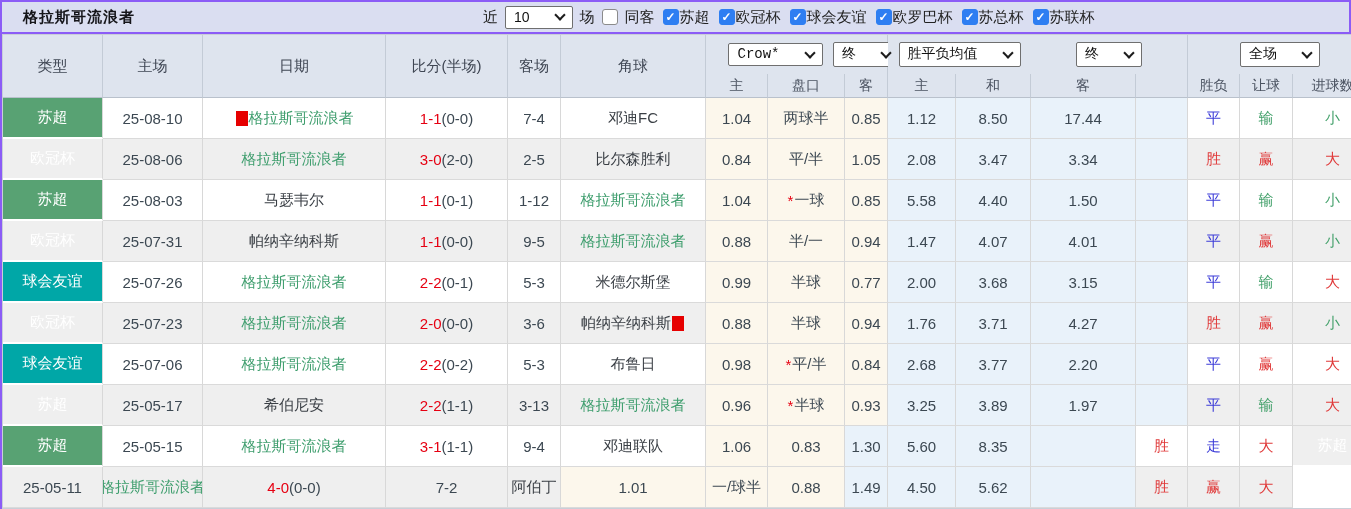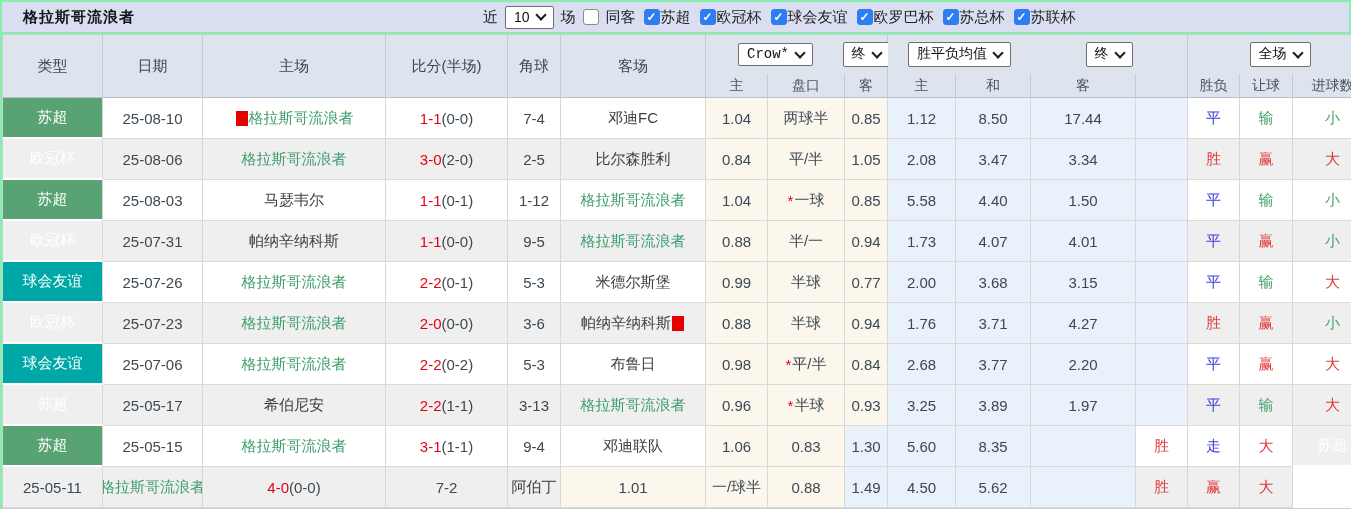--- a/index.html
+++ b/index.html
@@ -2,25 +2,25 @@
 <html style="--titlebar-bg: #dadef1; --header-bg: #dee4ee; --crow-col-bg: #fcf7ec; --mean-col-bg: #e9f2fa; --row-alt-bg: #efefef; --type-green: #58a273; --type-orange: #f4500a; --type-teal: #00a7a7; --focus-team-green: #3f9e6e; --score-red: #e60012; --result-red: #e03a3a; --result-blue: #3c3cd8; --result-green: #42a06a; --checkbox-blue: #2e7ef2;"><head>
 <meta charset="utf-8">
 <style>
   :root{
     --titlebar-bg:#dadef1; --header-bg:#dee4ee; --crow-col-bg:#fcf7ec; --mean-col-bg:#e9f2fa;
     --row-alt-bg:#efefef; --type-green:#58a273; --type-orange:#f4500a; --type-teal:#00a7a7;
     --focus-team-green:#3f9e6e; --score-red:#e60012; --result-red:#e03a3a; --result-blue:#3c3cd8;
     --result-green:#42a06a; --checkbox-blue:#2e7ef2;
   }
   body{margin:0;background:#fff;font-family:"Liberation Sans",sans-serif;}
-  .page{width:1351px;height:509px;overflow:hidden;background:#86efac;box-sizing:border-box;padding:2px 0 0 2px;}
+  .page{width:1351px;height:509px;overflow:hidden;background:#8b5cf6;box-sizing:border-box;padding:2px 0 0 2px;}
   .titlebar{width:1347px;height:30px;background:var(--titlebar-bg);display:flex;align-items:center;}
   .title{font-weight:bold;font-size:15px;color:#15151a;padding-left:21px;letter-spacing:1px;}
   .controls{display:flex;align-items:center;margin-left:348px;gap:7px;font-size:15px;color:#222;}
-  .select{display:inline-flex;align-items:center;gap:7px;background:#fff;border:1px solid #6f6f6f;border-radius:2px;padding:2px 8px 3px;font-size:14px;color:#111;cursor:pointer;}
+  .select{display:inline-flex;align-items:center;gap:26px;background:#fff;border:1px solid #6f6f6f;border-radius:2px;padding:2px 8px 3px;font-size:14px;color:#111;cursor:pointer;}
   .chev{display:inline-block;width:6px;height:6px;border-right:2px solid #1c1c1c;border-bottom:2px solid #1c1c1c;transform:rotate(45deg);margin-top:-3px;}
   .cb{display:inline-flex;align-items:center;justify-content:center;width:16px;height:16px;border-radius:3px;background:#fff;border:1px solid #8b8b8b;box-sizing:border-box;font-size:12px;font-weight:bold;cursor:pointer;flex:none;}
   .cb.on{background:var(--checkbox-blue);border-color:var(--checkbox-blue);color:#fff;}
   .comp-list{display:inline-flex;gap:9px;margin-left:1px;}
   .comp{display:inline-flex;align-items:center;gap:1px;}
 
   .table{margin-top:2px;display:grid;
     grid-template-columns:100px 100px 183px 122px 53px 145px 62px 77px 43px 68px 75px 105px 52px 52px 53px 80px;
     grid-template-rows:39px 24px;grid-auto-rows:41px;
     width:1370px;background:#fff;border:1px solid #c9cfd8;border-right:none;box-sizing:border-box;}
@@ -80,25 +80,25 @@
           <span class="comp">
             <span class="cb on">✓</span>
             <span>苏联杯</span>
           </span>
         </span>
     </div>
   </div>
 
   <div class="table">
     <div class="cell hd hmain">类型</div>
+    <div class="cell hd hmain">主场</div>
     <div class="cell hd hmain">日期</div>
-    <div class="cell hd hmain">主场</div>
     <div class="cell hd hmain">比分(半场)</div>
+    <div class="cell hd hmain">客场</div>
     <div class="cell hd hmain">角球</div>
-    <div class="cell hd hmain">客场</div>
 
     <div class="cell hd hdrop" style="grid-column:7 / span 2">
       <span class="select">
         <span>Crow*</span>
           <i class="chev"></i>
       </span>
     </div>
     <div class="cell hd hdrop gb" style="grid-column:9">
       <span class="select">
         <span>终</span>
@@ -236,21 +236,21 @@
   <div class="cell team away alt">
     <span class="tname focus">格拉斯哥流浪者</span>
 
   </div>
   <div class="cell crow alt">0.88</div>
   <div class="cell crow alt">
 
     <span>半/一</span>
   </div>
   <div class="cell crow alt">0.94</div>
-  <div class="cell mean alt">1.73</div>
+  <div class="cell mean alt">1.47</div>
   <div class="cell mean alt">4.07</div>
   <div class="cell mean alt">4.01</div>
   <div class="cell mean spacer alt"></div>
   <div class="cell res alt c-blue">平</div>
   <div class="cell res alt c-red">赢</div>
   <div class="cell res alt c-green">小</div>
 
   <div class="cell type t-teal">球会友谊</div>
   <div class="cell date">25-07-26</div>
   <div class="cell team home">

